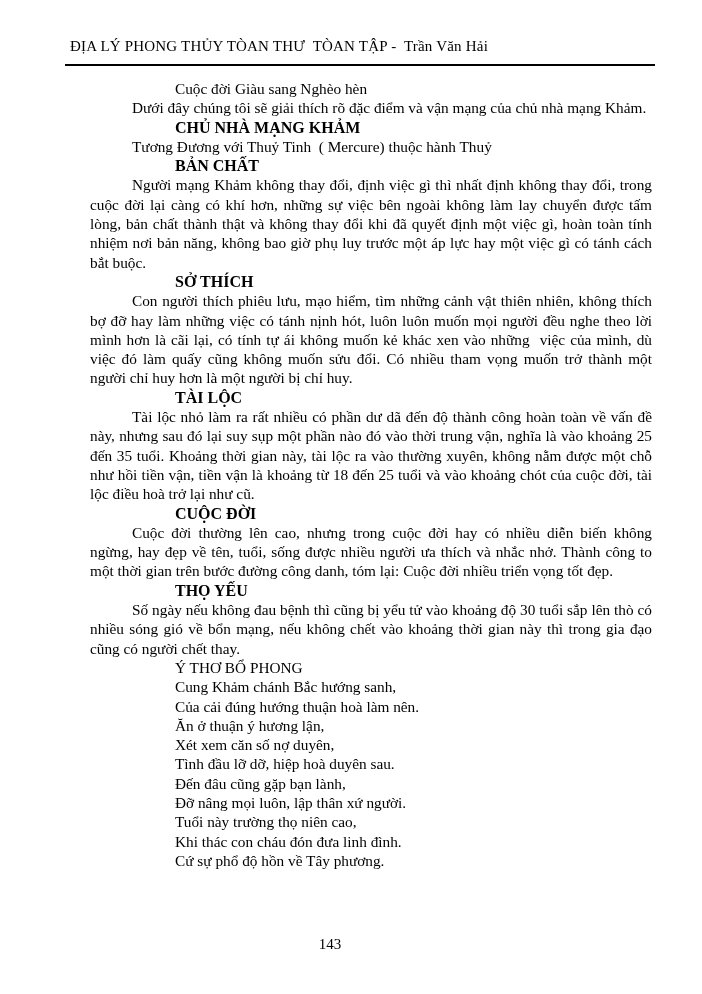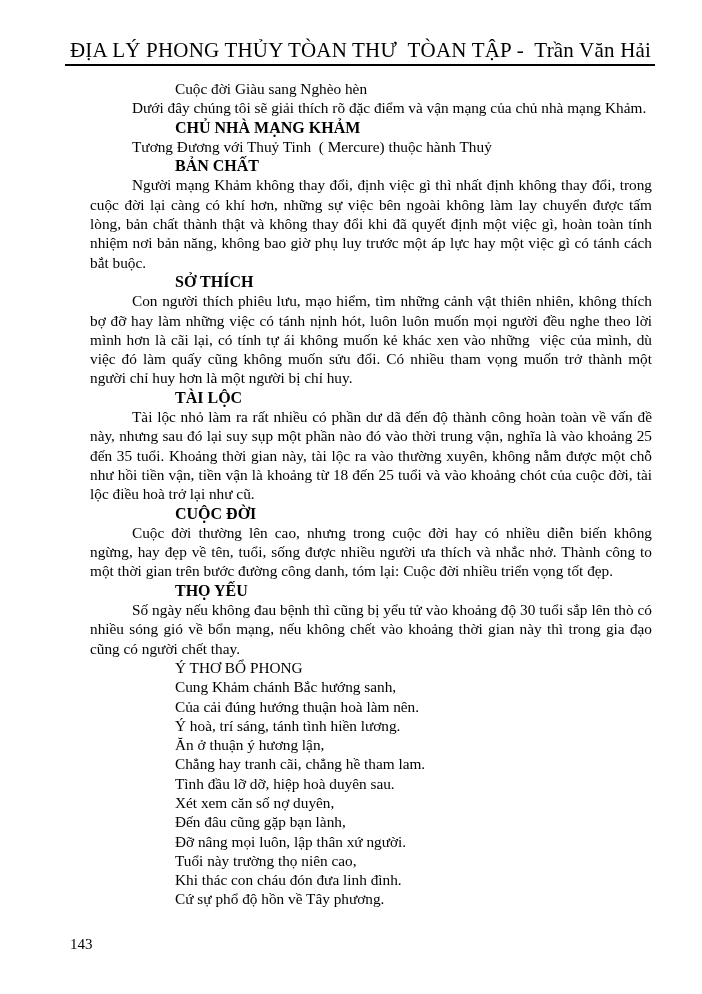--- a/index.html
+++ b/index.html
@@ -14,21 +14,21 @@
     background: #ffffff;
     color: #000000;
     font-family: "Liberation Serif", "DejaVu Serif", serif;
     overflow: hidden;
   }
   .running-header {
     position: absolute;
     left: 70px;
     top: 38px;
     width: 585px;
-    font-size: 21px;
+    font-size: 15px;
     letter-spacing: 0.2px;
     white-space: pre-wrap;
   }
   .header-rule {
     position: absolute;
     left: 65px;
     top: 64px;
     width: 590px;
     height: 2px;
     background: #000000;
@@ -58,20 +58,21 @@
   }
   .poem-line {
     padding-left: 85px;
     white-space: pre-wrap;
   }
   .page-number {
     position: absolute;
     left: 70px;
     top: 936px;
     width: 520px;
+    text-align: center;
     font-size: 15px;
   }
 </style>
 </head>
 <body>
 
 <div class="page">
 
   <div class="running-header">ĐỊA LÝ PHONG THỦY TÒAN THƯ  TÒAN TẬP -  Trần Văn Hải</div>
   <div class="header-rule"></div>
@@ -108,25 +109,23 @@
 
     <div>
       <div class="section-heading">THỌ YẾU</div>
       <div class="para">Số ngày nếu không đau bệnh thì cũng bị yểu tử vào khoảng độ 30 tuổi sắp lên thò có nhiều sóng gió về bổn mạng, nếu không chết vào khoảng thời gian này thì trong gia đạo cũng có người chết thay.</div>
     </div>
 
     <div>
       <div class="indent-line">Ý THƠ BỔ PHONG</div>
       <div class="poem-line">Cung Khảm chánh Bắc hướng sanh,</div>
       <div class="poem-line">Của cải đúng hướng thuận hoà làm nên.</div>
-      <div class="poem-line">Ý hoà, trí sáng, tánh tình hiền lương.</div>
       <div class="poem-line">Ăn ở thuận ý hương lận,</div>
-      <div class="poem-line">Chẳng hay tranh cãi, chẳng hề tham lam.</div>
+      <div class="poem-line">Xét xem căn số nợ duyên,</div>
       <div class="poem-line">Tình đầu lỡ dỡ, hiệp hoà duyên sau.</div>
-      <div class="poem-line">Xét xem căn số nợ duyên,</div>
       <div class="poem-line">Đến đâu cũng gặp bạn lành,</div>
       <div class="poem-line">Đỡ nâng mọi luôn, lập thân xứ người.</div>
       <div class="poem-line">Tuổi này trường thọ niên cao,</div>
       <div class="poem-line">Khi thác con cháu đón đưa linh đình.</div>
       <div class="poem-line">Cứ sự phổ độ hồn về Tây phương.</div>
     </div>
 
   </div>
 
   <div class="page-number">143</div>

